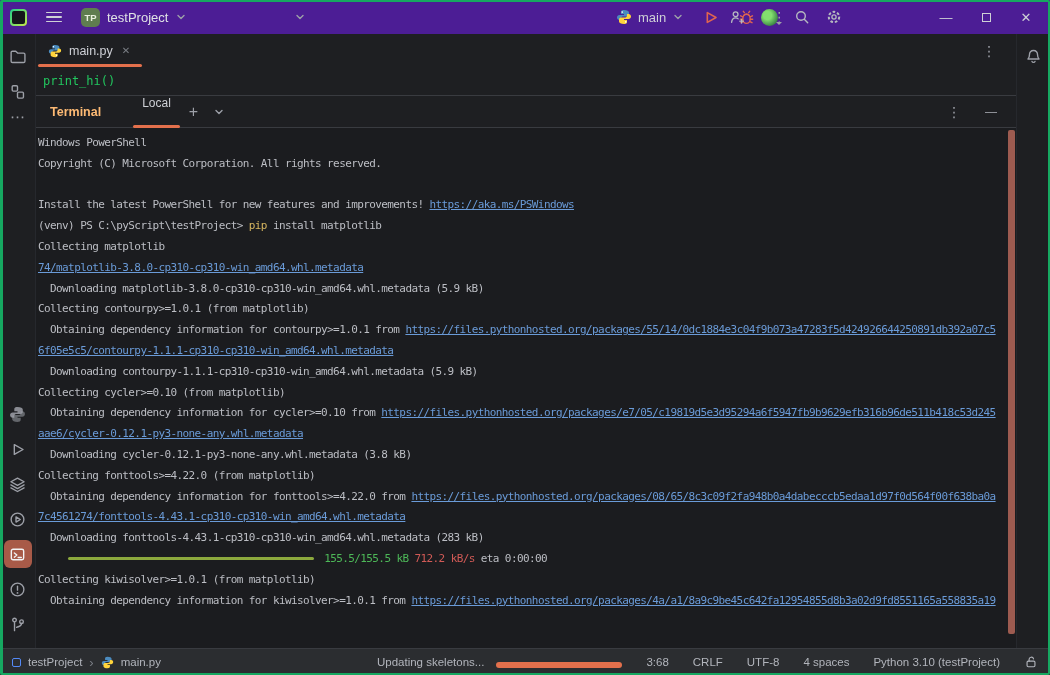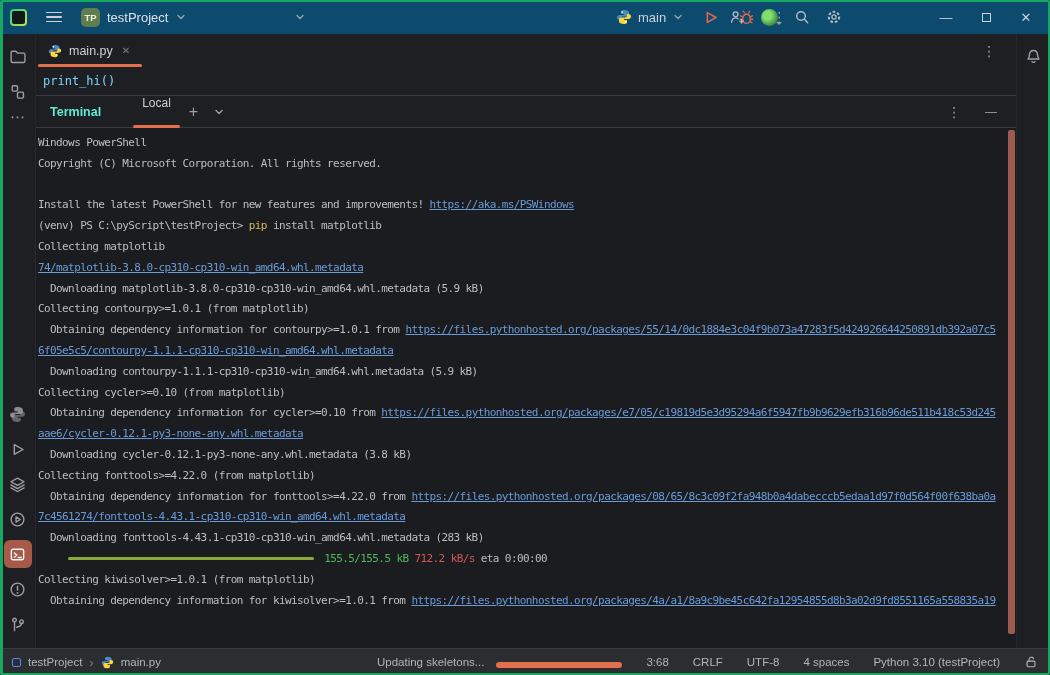--- a/index.html
+++ b/index.html
@@ -5,21 +5,21 @@
   * { box-sizing: border-box; }
   html,body { margin:0; padding:0; }
   body {
     width:1050px; height:675px; position:relative; overflow:hidden;
     background:#1e1f22; color:#ced0d6;
     font-family:"Liberation Sans", sans-serif; font-size:13px;
   }
   .frame { position:absolute; inset:0; border:2px solid #16a861; border-left-width:3px; border-radius:2px; pointer-events:none; z-index:99; }
 
   
-  .titlebar { position:absolute; top:0; left:0; right:0; height:34px; background:#0c4a6e;
+  .titlebar { position:absolute; top:0; left:0; right:0; height:34px; background:#4c1d95;
     display:flex; align-items:center; padding:0 8px 0 10px; }
   .tb-left { display:flex; align-items:center; gap:14px; }
   .logo { width:17px; height:17px; border-radius:4px; background:linear-gradient(135deg,#1fd18a,#c8e64a); padding:2px; }
   .logo .inner { width:100%; height:100%; background:#15171a; border-radius:2px; }
   .hamburger { width:26px; height:22px; display:flex; flex-direction:column; justify-content:center; gap:3px; padding:0 5px; border-radius:4px; }
   .hamburger i { display:block; height:1.6px; background:#ced0d6; border-radius:1px; }
   .proj { display:flex; align-items:center; gap:7px; }
   .tp-badge { width:19px; height:19px; border-radius:5px; background:#5f7d4f; color:#e9f1de;
     font-size:9.5px; font-weight:bold; display:flex; align-items:center; justify-content:center; }
   .proj-name { color:#dfe1e5; }
@@ -56,24 +56,24 @@
   .main-col { position:absolute; left:36px; right:34px; top:34px; bottom:27px; display:flex; flex-direction:column; background:#1e1f22; }
 
   .editor-tabs { height:33px; display:flex; align-items:stretch; position:relative; }
   .tab { position:relative; display:flex; align-items:center; gap:7px; padding:0 12px; }
   .tab.active:after { content:""; position:absolute; left:2px; right:2px; bottom:0; height:3px; background:#e3704c; border-radius:2px; }
   .tab-label { font-size:12.5px; color:#ced0d6; }
   .tab-close { color:#7a7e85; font-size:10px; padding:2px; }
   .tabs-right { margin-left:auto; display:flex; align-items:center; padding-right:16px; }
 
   .editor-line { height:28px; display:flex; align-items:center; padding-left:7px;
-    font-family:"DejaVu Sans Mono", monospace; font-size:12px; color:#7dd3fc; }
+    font-family:"DejaVu Sans Mono", monospace; font-size:12px; color:#22c55e; }
 
   .term-header { height:33px; display:flex; align-items:center; border-top:1px solid #393b40; border-bottom:1px solid #393b40; padding-left:10px; }
-  .term-title { font-weight:bold; font-size:12.5px; color:#5eead4; margin-right:26px; padding:0 4px; }
+  .term-title { font-weight:bold; font-size:12.5px; color:#fdba74; margin-right:26px; padding:0 4px; }
   .term-tab { position:relative; height:100%; display:flex; align-items:center; gap:24px; padding:0 11px;flex-direction:column; }
   .term-tab:after { content:""; position:absolute; left:2px; right:2px; bottom:-1px; height:3px; background:#e3704c; border-radius:2px; }
   .term-tab .tab-label { font-size:12px; }
   .th-btn { color:#9da0a8; font-size:14px; padding:0 7px; }
   .th-right { margin-left:auto; display:flex; align-items:center; gap:10px; padding-right:12px; }
 
   .term-body { flex:1; position:relative; background:#1b1c1f; overflow:hidden;
     font-family:"DejaVu Sans Mono", monospace; font-size:11px; letter-spacing:-0.6px; line-height:20.8px;
     padding:5px 0 0 2px; }
   .t-line { white-space:pre; height:20.8px; }

